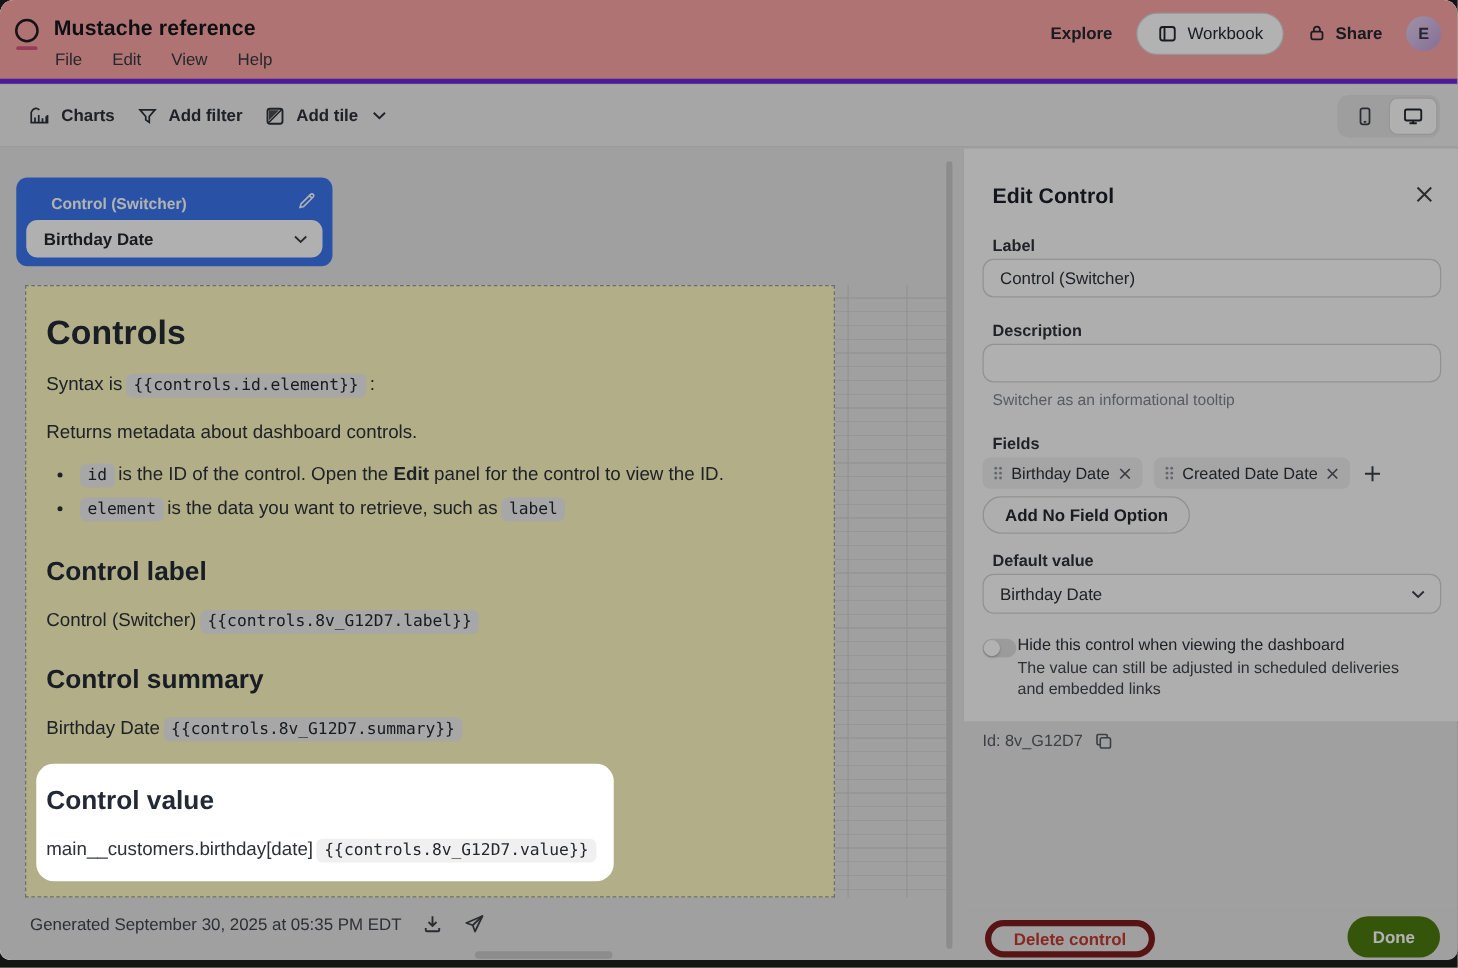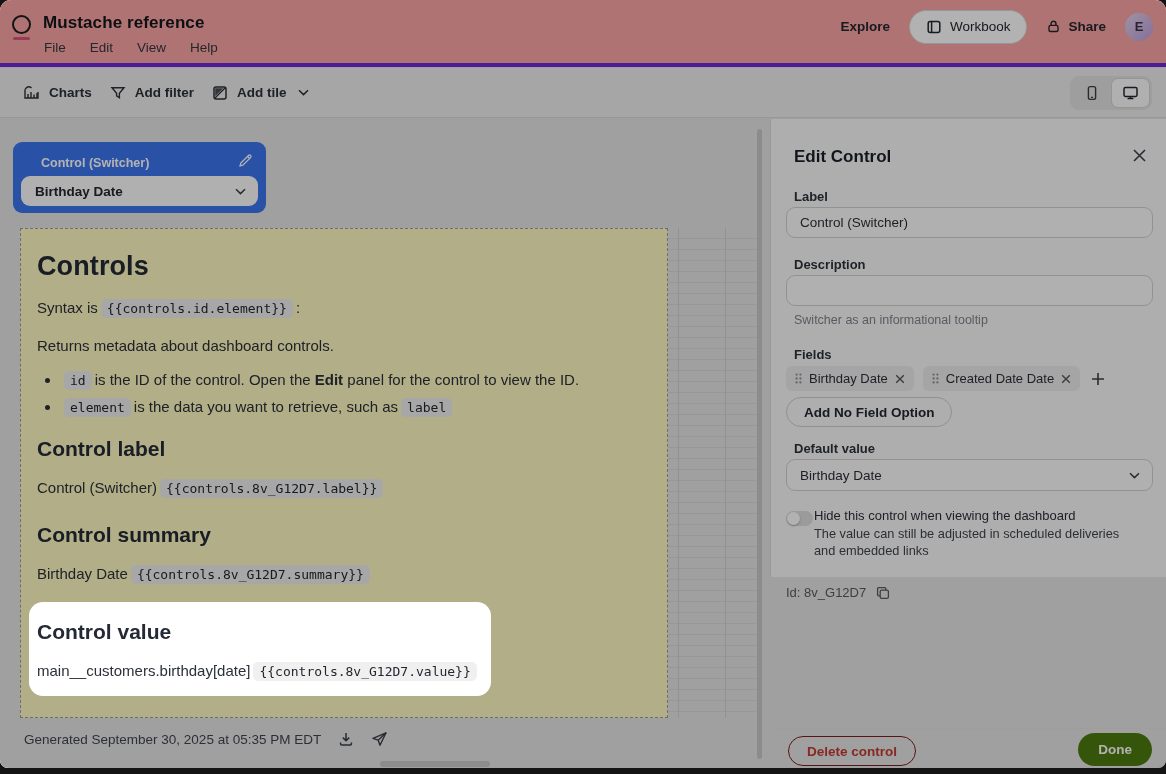--- a/index.html
+++ b/index.html
@@ -49,21 +49,21 @@
   .doc-panel{ position:absolute; left:20px; top:109px; width:648px; height:490px; background:#fef9c3; border:1px dashed #989da5; padding:6px 20px 0 16px;}
   .doc-panel h1{ font-size:27px; font-weight:700; color:#242a35; margin-top:16px; letter-spacing:.1px;}
   .doc-panel h2{ font-size:21px; font-weight:700; color:#242a35;}
   .doc-p{ font-size:15px; color:#2c3138; }
   .p1{ margin-top:21px; }
   .syntax{ margin-top:17px; }
   .doc-ul{ margin:13px 0 0 24px; }
   .doc-ul li{ font-size:15px; line-height:26px; color:#2c3138;}
   .doc-ul li::marker{ color:#2c3138; }
   code.tok{ font-family:"DejaVu Sans Mono", monospace; font-size:13px; background:#f0f0f0; border-radius:5px; padding:2px 6px; color:#23272e; margin:0 3px;}
-  .h2-label{ margin-top:16px; }
+  .h2-label{ margin-top:25px; }
   .inline-line{ margin-top:18px; }
   .h2-summary{ margin-top:27px; }
   .hl-box{ position:relative; z-index:45; margin:20px 0 0 -8px; width:462px; background:#ffffff; border-radius:14px; padding:10px 0 17px 8px;}
   .hl-box h2{ margin-top:8px; }
   .canvas-footer{ position:absolute; left:24px; top:612px; display:flex; align-items:center; gap:17px; color:#40454d;}
   .canvas-footer .gen{ font-size:13.5px; }
   
   .panel{ position:absolute; left:770px; top:119px; width:396px; height:458px; background:#fafafa; border-left:1px solid #dadada;}
   .panel-title{ position:absolute; left:23px; top:28px; font-size:17px; font-weight:700; color:#1a1f28;}
   .panel-close{ position:absolute; right:19px; top:29px; color:#3c4047;}
@@ -76,21 +76,21 @@
   .plus-btn{ color:#3c4047; display:grid; place-items:center; margin-left:2px;}
   .nofield-btn{ position:absolute; left:15px; top:278px; height:30px; border:1px solid #cfcfcf; border-radius:16px; background:#fafafa; display:flex; align-items:center; padding:0 17px; font-size:13.5px; font-weight:700; color:#23272e;}
   .select{ cursor:default; }
   .select .chev{ margin-left:auto; color:#3a3f46;}
   .toggle{ position:absolute; left:15px; top:392px; width:27px; height:15px; background:#dedede; border-radius:8px;}
   .toggle .knob{ position:absolute; left:1px; top:1px; width:13px; height:13px; background:#fff; border-radius:50%; box-shadow:0 1px 2px rgba(0,0,0,.25);}
   .hide-label{ position:absolute; left:43px; top:389px; font-size:13px; color:#2b2f35;}
   .hide-help{ position:absolute; left:43px; top:406px; width:330px; font-size:12.8px; line-height:17px; color:#3f444b;}
   .id-row{ position:absolute; left:15px; top:466px; display:flex; align-items:center; gap:10px; font-size:13px; color:#565b62;}
   .panel-footer{ position:absolute; left:0; right:0; top:609px; bottom:0; border-top:1px solid #e2e2e2;}
-  .delete-btn{ position:absolute; left:17px; top:7px; height:30px; border:1px solid #7f1d1d; border-radius:16px; display:flex; align-items:center; padding:0 18px; font-size:13.5px; font-weight:700; color:#c23a32; background:transparent;}
+  .delete-btn{ position:absolute; left:17px; top:7px; height:30px; border:5px solid #7f1d1d; border-radius:16px; display:flex; align-items:center; padding:0 18px; font-size:13.5px; font-weight:700; color:#c23a32; background:transparent;}
   .done-btn{ position:absolute; right:14px; top:4px; height:33px; border:none; border-radius:17px; background:#4d7c0f; color:#ffffff; display:flex; align-items:center; padding:0 20px; font-size:13.5px; font-weight:700;}
   
   .dim{ position:absolute; inset:0; background:rgba(0,0,0,.30); z-index:40; pointer-events:none; border-radius:inherit;}
   svg{ display:block; }
 </style>
 </head>
 <body>
 
 <div class="window">
 

